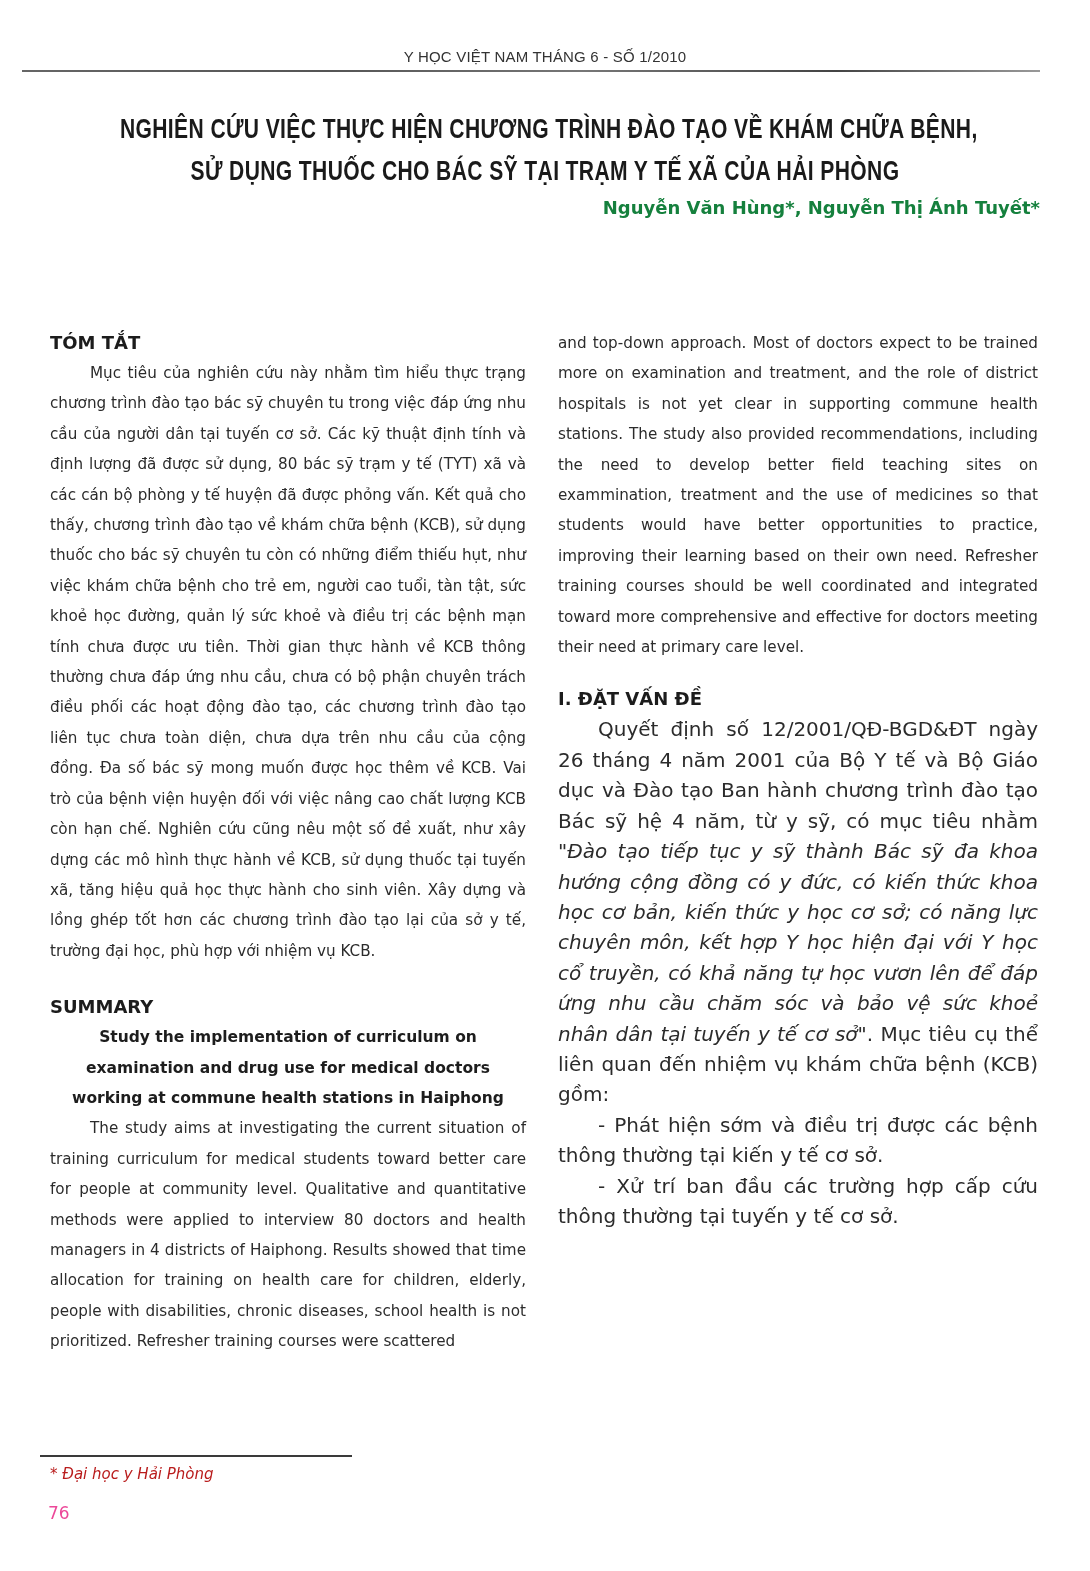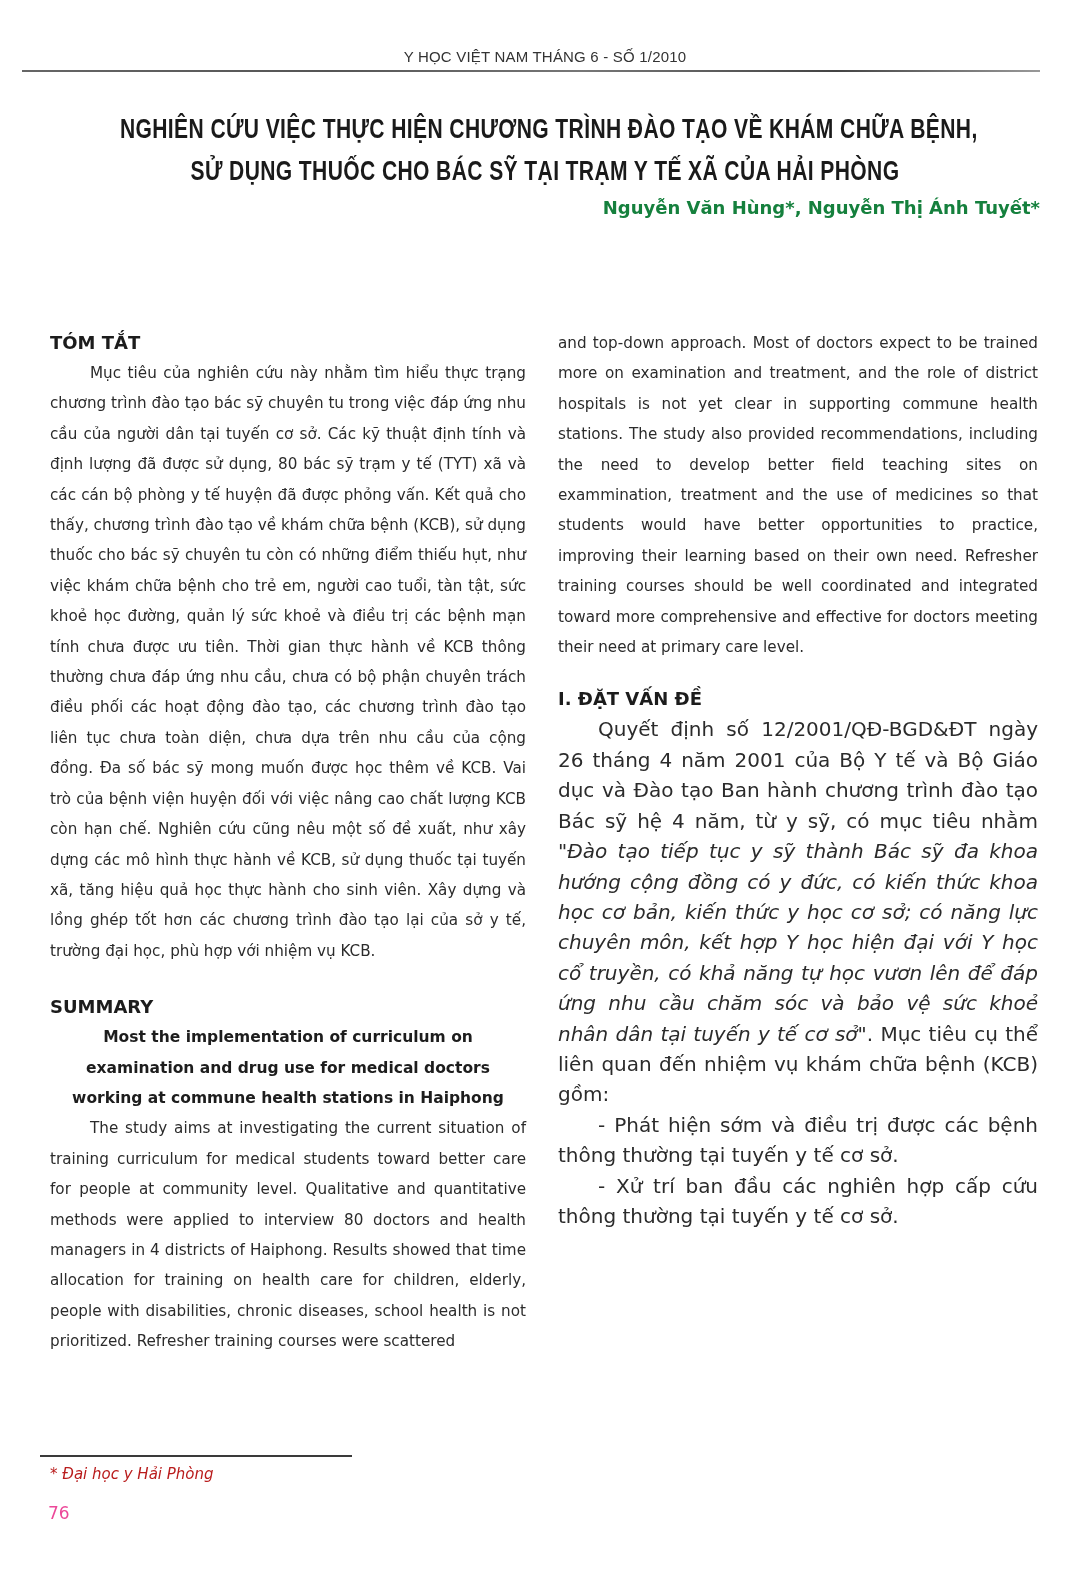--- a/index.html
+++ b/index.html
@@ -66,28 +66,28 @@
   <div>SỬ DỤNG THUỐC CHO BÁC SỸ TẠI TRẠM Y TẾ XÃ CỦA HẢI PHÒNG</div>
 </div>
 
 <div class="authors">Nguyễn Văn Hùng*, Nguyễn Thị Ánh Tuyết*</div>
 
 <div class="col col-left">
   <h2 class="sec-head">TÓM TẮT</h2>
   <p class="indent">Mục tiêu của nghiên cứu này nhằm tìm hiểu thực trạng chương trình đào tạo bác sỹ chuyên tu trong việc đáp ứng nhu cầu của người dân tại tuyến cơ sở. Các kỹ thuật định tính và định lượng đã được sử dụng, 80 bác sỹ trạm y tế (TYT) xã và các cán bộ phòng y tế huyện đã được phỏng vấn. Kết quả cho thấy, chương trình đào tạo về khám chữa bệnh (KCB), sử dụng thuốc cho bác sỹ chuyên tu còn có những điểm thiếu hụt, như việc khám chữa bệnh cho trẻ em, người cao tuổi, tàn tật, sức khoẻ học đường, quản lý sức khoẻ và điều trị các bệnh mạn tính chưa được ưu tiên. Thời gian thực hành về KCB thông thường chưa đáp ứng nhu cầu, chưa có bộ phận chuyên trách điều phối các hoạt động đào tạo, các chương trình đào tạo liên tục chưa toàn diện, chưa dựa trên nhu cầu của cộng đồng. Đa số bác sỹ mong muốn được học thêm về KCB. Vai trò của bệnh viện huyện đối với việc nâng cao chất lượng KCB còn hạn chế. Nghiên cứu cũng nêu một số đề xuất, như xây dựng các mô hình thực hành về KCB, sử dụng thuốc tại tuyến xã, tăng hiệu quả học thực hành cho sinh viên. Xây dựng và lồng ghép tốt hơn các chương trình đào tạo lại của sở y tế, trường đại học, phù hợp với nhiệm vụ KCB.</p>
   <div class="spacer-26"></div>
   <h2 class="sec-head">SUMMARY</h2>
-  <div class="summary-title">Most the implementation of curriculum on examination and drug use for medical doctors working at commune health stations in Haiphong</div>
+  <div class="summary-title">Study the implementation of curriculum on examination and drug use for medical doctors working at commune health stations in Haiphong</div>
   <p class="indent">The study aims at investigating the current situation of training curriculum for medical students toward better care for people at community level. Qualitative and quantitative methods were applied to interview 80 doctors and health managers in 4 districts of Haiphong. Results showed that time allocation for training on health care for children, elderly, people with disabilities, chronic diseases, school health is not prioritized. Refresher training courses were scattered</p>
 </div>
 
 <div class="col col-right">
   <p>and top-down approach. Most of doctors expect to be trained more on examination and treatment, and the role of district hospitals is not yet clear in supporting commune health stations. The study also provided recommendations, including the need to develop better field teaching sites on exammination, treatment and the use of medicines so that students would have better opportunities to practice, improving their learning based on their own need. Refresher training courses should be well coordinated and integrated toward more comprehensive and effective for doctors meeting their need at primary care level.</p>
   <div class="spacer-22"></div>
   <h2 class="sec-head">I. ĐẶT VẤN ĐỀ</h2>
   <p class="indent right-p"><span>Quyết định số 12/2001/QĐ-BGD&amp;ĐT ngày 26 tháng 4 năm 2001 của Bộ Y tế và Bộ Giáo dục và Đào tạo Ban hành chương trình đào tạo Bác sỹ hệ 4 năm, từ y sỹ, có mục tiêu nhằm "</span><span class="italic">Đào tạo tiếp tục y sỹ thành Bác sỹ đa khoa hướng cộng đồng có y đức, có kiến thức khoa học cơ bản, kiến thức y học cơ sở; có năng lực chuyên môn, kết hợp Y học hiện đại với Y học cổ truyền, có khả năng tự học vươn lên để đáp ứng nhu cầu chăm sóc và bảo vệ sức khoẻ nhân dân tại tuyến y tế cơ sở"</span><span>. Mục tiêu cụ thể liên quan đến nhiệm vụ khám chữa bệnh (KCB) gồm:</span></p>
-  <p class="indent right-p">- Phát hiện sớm và điều trị được các bệnh thông thường tại tuyến y tế cơ sở.</p>
-  <p class="indent right-p">- Xử trí ban đầu các nghiên hợp cấp cứu thông thường tại tuyến y tế cơ sở.</p>
+  <p class="indent right-p">- Phát hiện sớm và điều trị được các bệnh thông thường tại kiến y tế cơ sở.</p>
+  <p class="indent right-p">- Xử trí ban đầu các trường hợp cấp cứu thông thường tại tuyến y tế cơ sở.</p>
 </div>
 
 <div class="footnote-rule"></div>
 <div class="footnote">* Đại học y Hải Phòng</div>
 <div class="page-number">76</div>
 
 </body></html>

